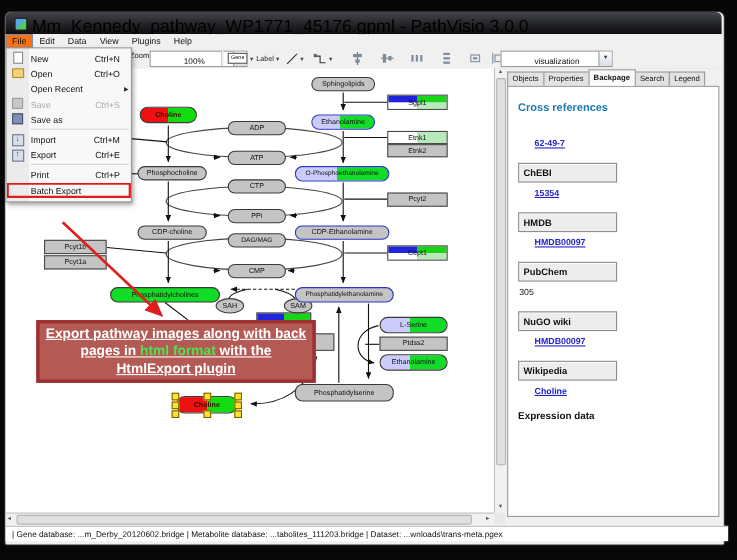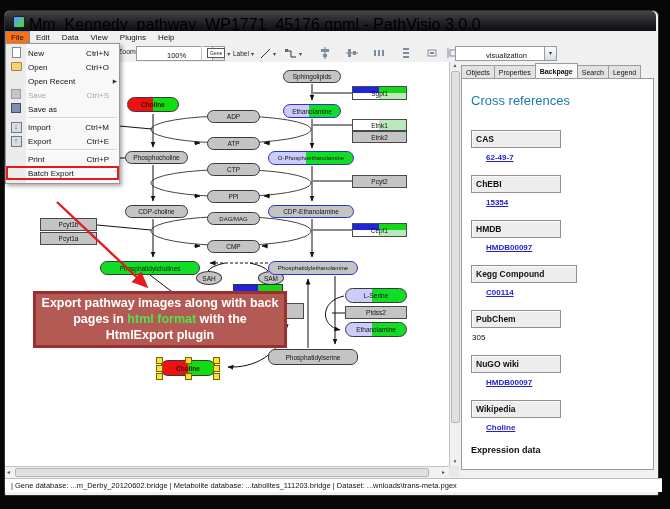--- a/index.html
+++ b/index.html
@@ -38,21 +38,21 @@
   #corner{left:449px;top:466px;width:10px;height:11px;background:#e8e8e8;}
 
   
   #sidepanel{left:460px;top:62px;width:196px;height:415px;background:#f0f0f0;}
   #tabs{left:461px;top:63px;height:15px;display:flex;align-items:flex-end;}
   .tab{font-size:7px;color:#111;background:#e2e2e2;border:1px solid #9b9b9b;border-bottom:none;
     padding:2px 4px 1px 4px;margin-right:-1px;height:9px;line-height:9px;}
   .tab.active{background:#fafafa;height:11px;line-height:11px;font-weight:bold;position:relative;z-index:2;}
   #panel-body{left:461px;top:78px;width:193px;height:392px;background:#ffffff;border:1px solid #9b9b9b;
     overflow:hidden;padding:10px 0 0 9px;box-sizing:border-box;}
-  #xref-heading{color:#1b7aad;font-weight:normal;font-size:13px;margin:4px 0 22px 0;}
+  #xref-heading{color:#1b7aad;font-weight:bold;font-size:10px;margin:4px 0 22px 0;}
   .ref-section{margin-bottom:13px;}
   .ref-box{width:84px;border:1px solid #8f8f8f;background:#ededed;box-shadow:inset 1px 1px 0 #fbfbfb;
     font-size:8.5px;font-weight:bold;color:#111;padding:3px 0 3px 4px;}
   .ref-val{margin:5px 0 0 1px;font-size:8px;font-weight:bold;}
   .ref-val.link{color:#2222cc;text-decoration:underline;margin-left:15px;}
   .ref-val.plain{color:#111;font-weight:normal;}
   #expr-heading{font-size:9px;font-weight:bold;color:#111;margin-top:2px;}
 
   
   #statusbar{left:5px;top:478px;width:651px;height:13px;background:#ffffff;border-top:1px solid #bdbdbd;
@@ -86,21 +86,21 @@
   .split-lg{background:linear-gradient(to right,#ccccfa 44%,#12dd26 44%);}
   .ellipse{border-radius:50%;}
   .gene{background:#c4c4c4;border:1px solid #4a4a4a;}
   .gene.expr2{background:linear-gradient(to right,#2024dd 50%,#17d517 50%) top/100% 50% no-repeat,
     linear-gradient(to right,#ffffff 50%,#b9e9b9 50%) bottom/100% 50% no-repeat;}
   .gene.halfgreen{background:linear-gradient(to right,#ffffff 50%,#b9e9b9 50%);}
   .handle{position:absolute;width:5px;height:5px;background:#ffe32b;border:1px solid #776400;z-index:4;}
 
   
   #callout{left:33px;top:291px;width:244px;height:49px;background:#b45a55;border:3px solid #9c2f2f;
-    z-index:5;color:#fff;font-weight:bold;font-size:12.5px;line-height:1.28;text-align:center;padding:1px 2px;}
+    z-index:5;color:#fff;font-weight:bold;font-size:12.5px;line-height:1.28;text-align:center;padding:1px 2px;text-decoration:underline;}
   #callout .hl{color:#4fe34f;}
 
   svg.overlay{position:absolute;left:0;top:0;width:670px;height:509px;pointer-events:none;}
   #edges{z-index:2;}
   #annot{z-index:7;}
 </style>
 </head>
 <body>
 
 <div id="stage">
@@ -292,34 +292,29 @@
   <div id="tabs" class="abs">
     <div class="tab">Objects</div>
     <div class="tab">Properties</div>
     <div class="tab active">Backpage</div>
     <div class="tab">Search</div>
     <div class="tab">Legend</div>
   </div>
   <div id="panel-body" class="abs">
     <div id="xref-heading">Cross references</div>
     <div class="ref-section">
-      <div class="ref-box">CAS</div>
       <div class="ref-val link">62-49-7</div>
     </div>
     <div class="ref-section">
       <div class="ref-box">ChEBI</div>
       <div class="ref-val link">15354</div>
     </div>
     <div class="ref-section">
       <div class="ref-box">HMDB</div>
       <div class="ref-val link">HMDB00097</div>
-    </div>
-    <div class="ref-section">
-      <div class="ref-box" style="width:100px;">Kegg Compound</div>
-      <div class="ref-val link">C00114</div>
     </div>
     <div class="ref-section">
       <div class="ref-box">PubChem</div>
       <div class="ref-val plain">305</div>
     </div>
     <div class="ref-section">
       <div class="ref-box">NuGO wiki</div>
       <div class="ref-val link">HMDB00097</div>
     </div>
     <div class="ref-section">

